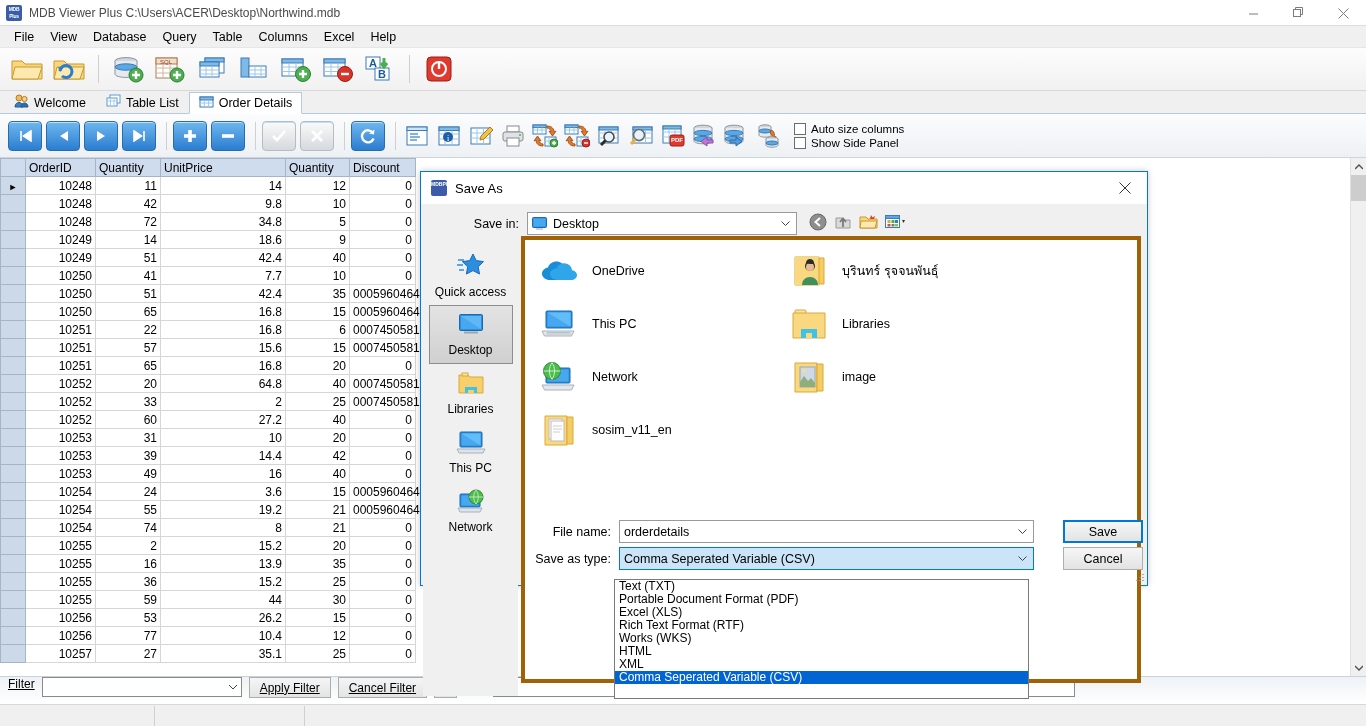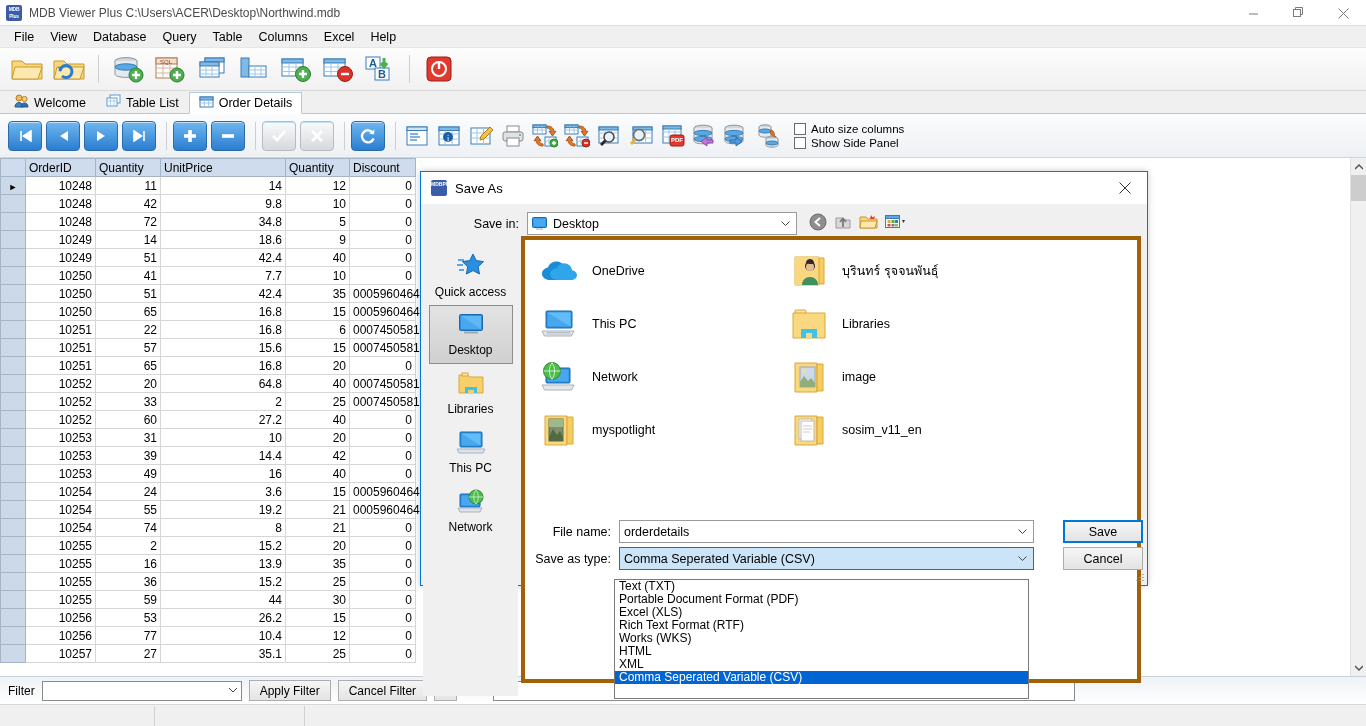--- a/index.html
+++ b/index.html
@@ -85,21 +85,21 @@
 
   
   #vscroll { position:absolute; right:0; top:0; bottom:0; width:16px; background:#f0f0f0; border-left:1px solid #e0e0e0; }
   #vscroll .sbtn { height:17px; display:flex; align-items:center; justify-content:center; color:#505050; font-size:8px; background:#f0f0f0; }
   #vscroll .thumb { position:absolute; top:17px; left:0; width:16px; height:26px; background:#cdcdcd; }
   #vscroll .sbtn.bot { position:absolute; bottom:0; left:0; width:16px; }
 
   
   #filterbar { position:absolute; left:0; right:0; bottom:22px; height:28px;
                background:linear-gradient(#eef2f6,#ffffff); border-top:1px solid #c9d2da;
-               display:flex; align-items:center; padding-left:8px; gap:7px; }
+               display:flex; align-items:flex-start; padding-left:8px; gap:7px;text-decoration:underline; }
   #filterbar .lbl { font-size:12px; }
   .wininput { height:20px; border:1px solid #8a8a8a; background:#fff; font-size:12px; padding:0 4px;
               display:flex; align-items:center; }
   .winbtn2 { height:21px; border:1px solid #adadad; background:linear-gradient(#f5f5f5,#e4e4e4);
              font-size:12px; padding:0 10px; display:flex; align-items:center; justify-content:center; }
   .combo-arrow { width:16px; display:flex; align-items:center; justify-content:center; color:#444; font-size:8px; }
 
   
   #statusbar { position:absolute; left:0; right:0; bottom:0; height:22px; background:#f0f0f0;
                border-top:1px solid #d8d8d8; display:flex; align-items:center; }
@@ -955,32 +955,20 @@
             <path d="M3 3h22v29H3z" fill="#f9d87f" stroke="#d9a93a"></path>
             <rect x="8" y="7" width="15" height="20" fill="#cdd9e8" stroke="#9aa8b8"></rect>
             <path d="M8 22l4-6 4 5 3-3 4 5v4H8z" fill="#8fae7a"></path>
             <circle cx="12" cy="11" r="2" fill="#f2e28a"></circle>
             <path d="M25 4h6v27h-6z" fill="#f5cd62" stroke="#d9a93a"></path>
           </svg>
         </span>
         <span>image</span>
       </div>
 
-      <div class="fitem">
-        <span class="fico">
-          <svg width="34" height="34" viewBox="0 0 34 34">
-            <path d="M3 3h22v29H3z" fill="#f9d87f" stroke="#d9a93a"></path>
-            <rect x="7" y="6" width="14" height="22" fill="#7f8f6a" stroke="#5e6b4e"></rect>
-            <path d="M7 24l4-8 4 6 3-4 3 6v4H7z" fill="#4f6b3f"></path>
-            <path d="M7 6h14v8H7z" fill="#9fb88c"></path>
-            <path d="M25 4h6v27h-6z" fill="#f5cd62" stroke="#d9a93a"></path>
-          </svg>
-        </span>
-        <span>myspotlight</span>
-      </div>
 
       <div class="fitem">
         <span class="fico">
           <svg width="34" height="34" viewBox="0 0 34 34">
             <path d="M3 3h22v29H3z" fill="#f9d87f" stroke="#d9a93a"></path>
             <rect x="7" y="6" width="13" height="20" fill="#fff" stroke="#bcbcbc"></rect>
             <rect x="9" y="8" width="13" height="20" fill="#fdfdfd" stroke="#bcbcbc"></rect>
             <path d="M11 13h9M11 16h9M11 19h7" stroke="#d0d0d0"></path>
             <path d="M25 4h6v27h-6z" fill="#f5cd62" stroke="#d9a93a"></path>
           </svg>

